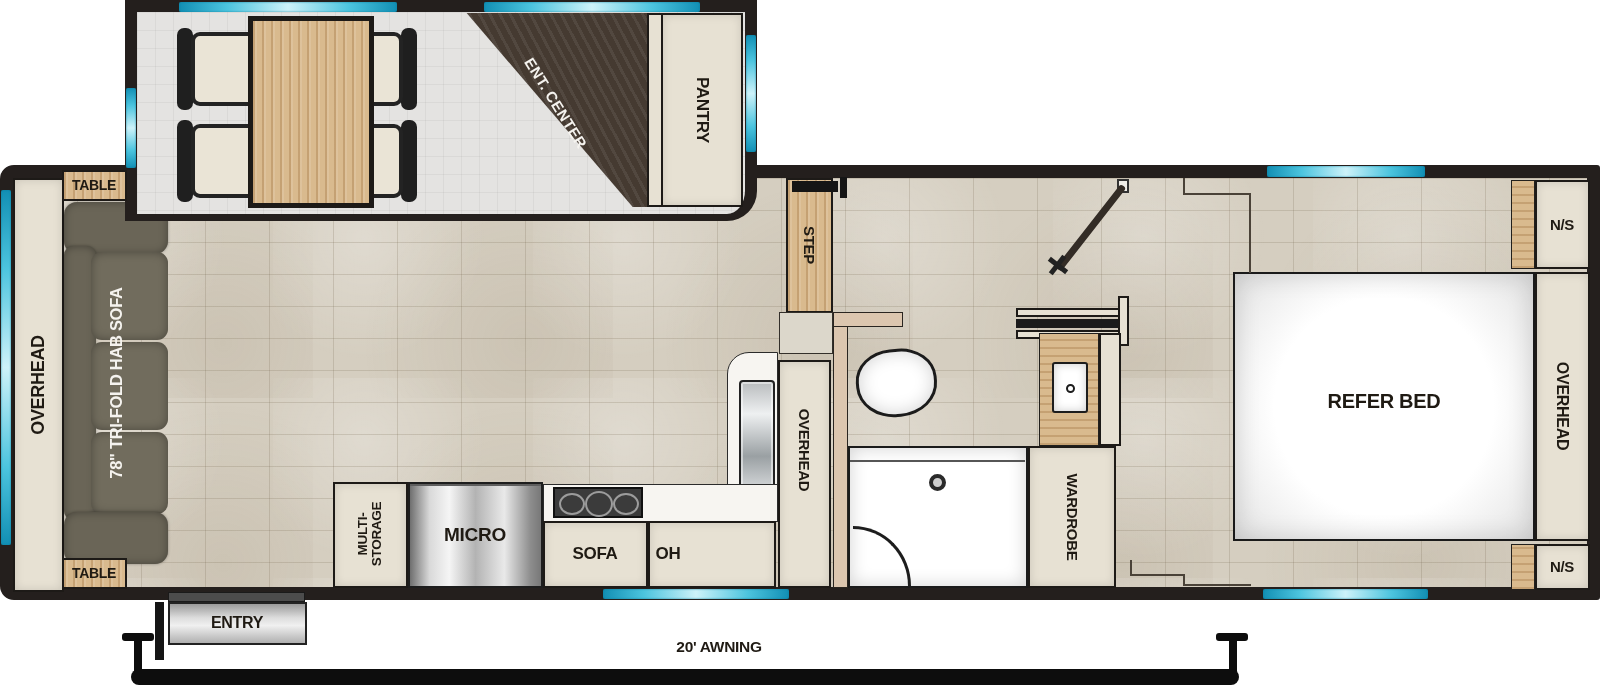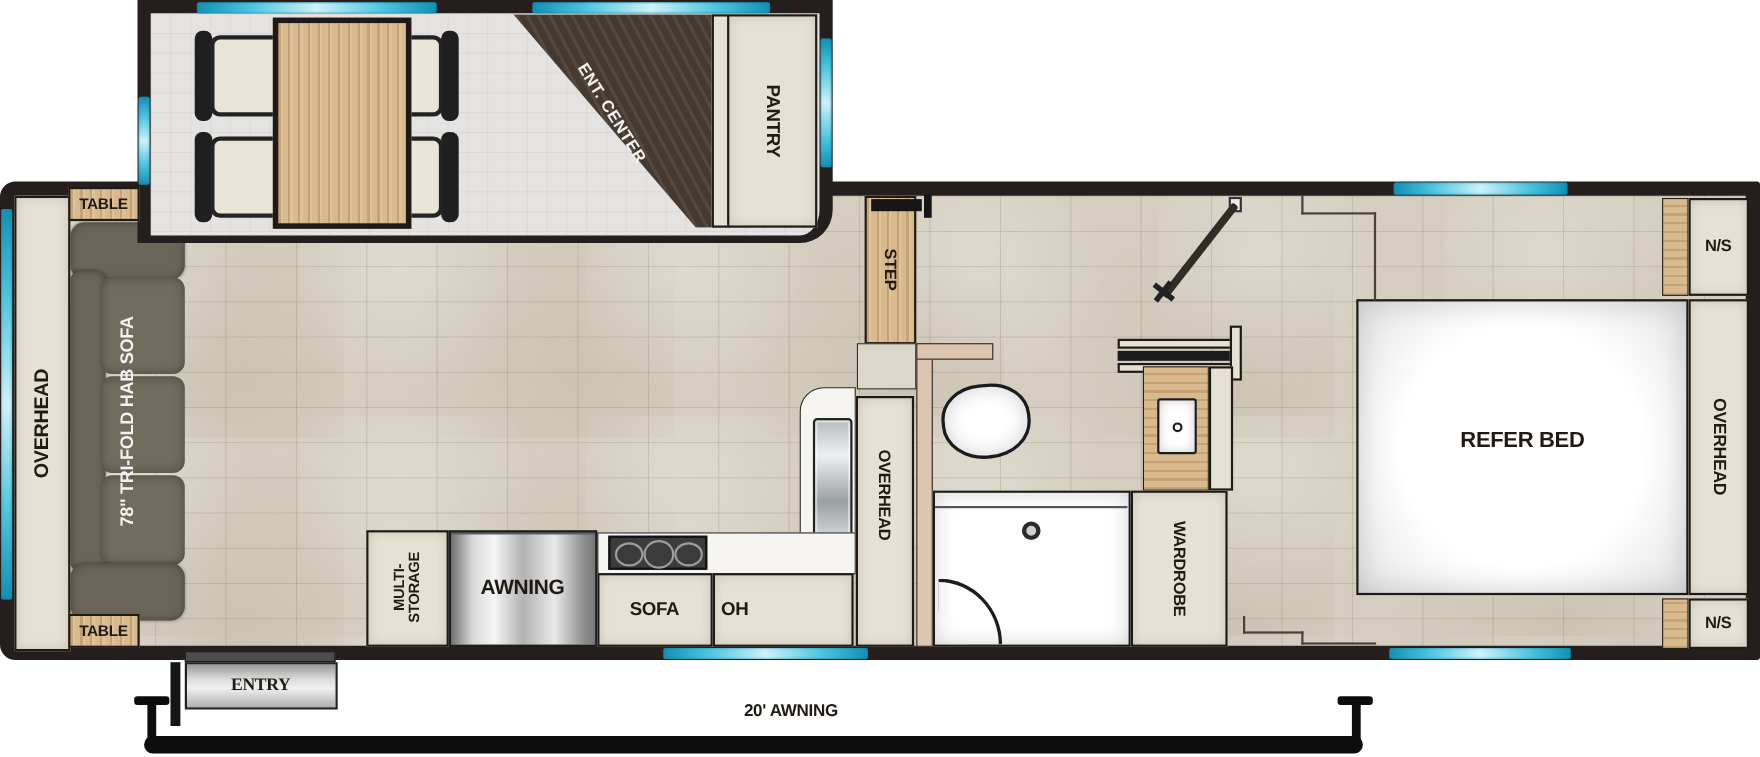--- a/index.html
+++ b/index.html
@@ -178,27 +178,27 @@
   <div class="lbl lbl-rneg" style="left:38px;top:385px;font-size:18px;">OVERHEAD</div>
   <div class="lbl" style="left:94px;top:185px;font-size:14px;z-index:41;">TABLE</div>
   <div class="lbl" style="left:94px;top:573px;font-size:14px;z-index:41;">TABLE</div>
   <div class="lbl lbl-rneg lbl-white" style="left:116px;top:383px;font-size:16.5px;">78" TRI-FOLD HAB SOFA</div>
 
   <div class="lbl lbl-white" style="left:556px;top:103px;font-size:15px;transform:translate(-50%,-50%) rotate(58deg);letter-spacing:.5px;z-index:42;">ENT. CENTER</div>
   <div class="lbl lbl-rpos" style="left:702px;top:110px;font-size:17px;z-index:42;">PANTRY</div>
 
   <div class="lbl lbl-rpos" style="left:809px;top:245px;font-size:15px;">STEP</div>
   <div class="lbl" style="left:370px;top:534px;font-size:13.5px;white-space:normal;width:94px;text-align:center;line-height:1.05;transform:translate(-50%,-50%) rotate(-90deg);">MULTI-STORAGE</div>
-  <div class="lbl" style="left:475px;top:535px;font-size:19px;">AWNING</div>
+  <div class="lbl" style="left:475px;top:535px;font-size:19px;">MICRO</div>
   <div class="lbl" style="left:595px;top:554px;font-size:17px;">SOFA</div>
   <div class="lbl" style="left:668px;top:554px;font-size:17px;">OH</div>
   <div class="lbl lbl-rpos" style="left:804px;top:450px;font-size:15px;">OVERHEAD</div>
 
   <div class="lbl lbl-rpos" style="left:1072px;top:517px;font-size:15px;">WARDROBE</div>
   <div class="lbl" style="left:1384px;top:401px;font-size:20px;">REFER BED</div>
   <div class="lbl lbl-rpos" style="left:1562px;top:406px;font-size:16px;">OVERHEAD</div>
   <div class="lbl" style="left:1562px;top:224px;font-size:15px;">N/S</div>
   <div class="lbl" style="left:1562px;top:566px;font-size:15px;">N/S</div>
 
-  <div class="lbl" style="left:237px;top:623px;font-size:16px;z-index:66;font-family:Liberation Serif, serif;">ENTRY</div>
+  <div class="lbl" style="left:237px;top:623px;font-size:16px;z-index:66;">ENTRY</div>
   <div class="lbl" style="left:677px;top:647px;font-size:15.5px;margin-left:42px;">20' AWNING</div>
 
 </div>
 
 </body></html>

